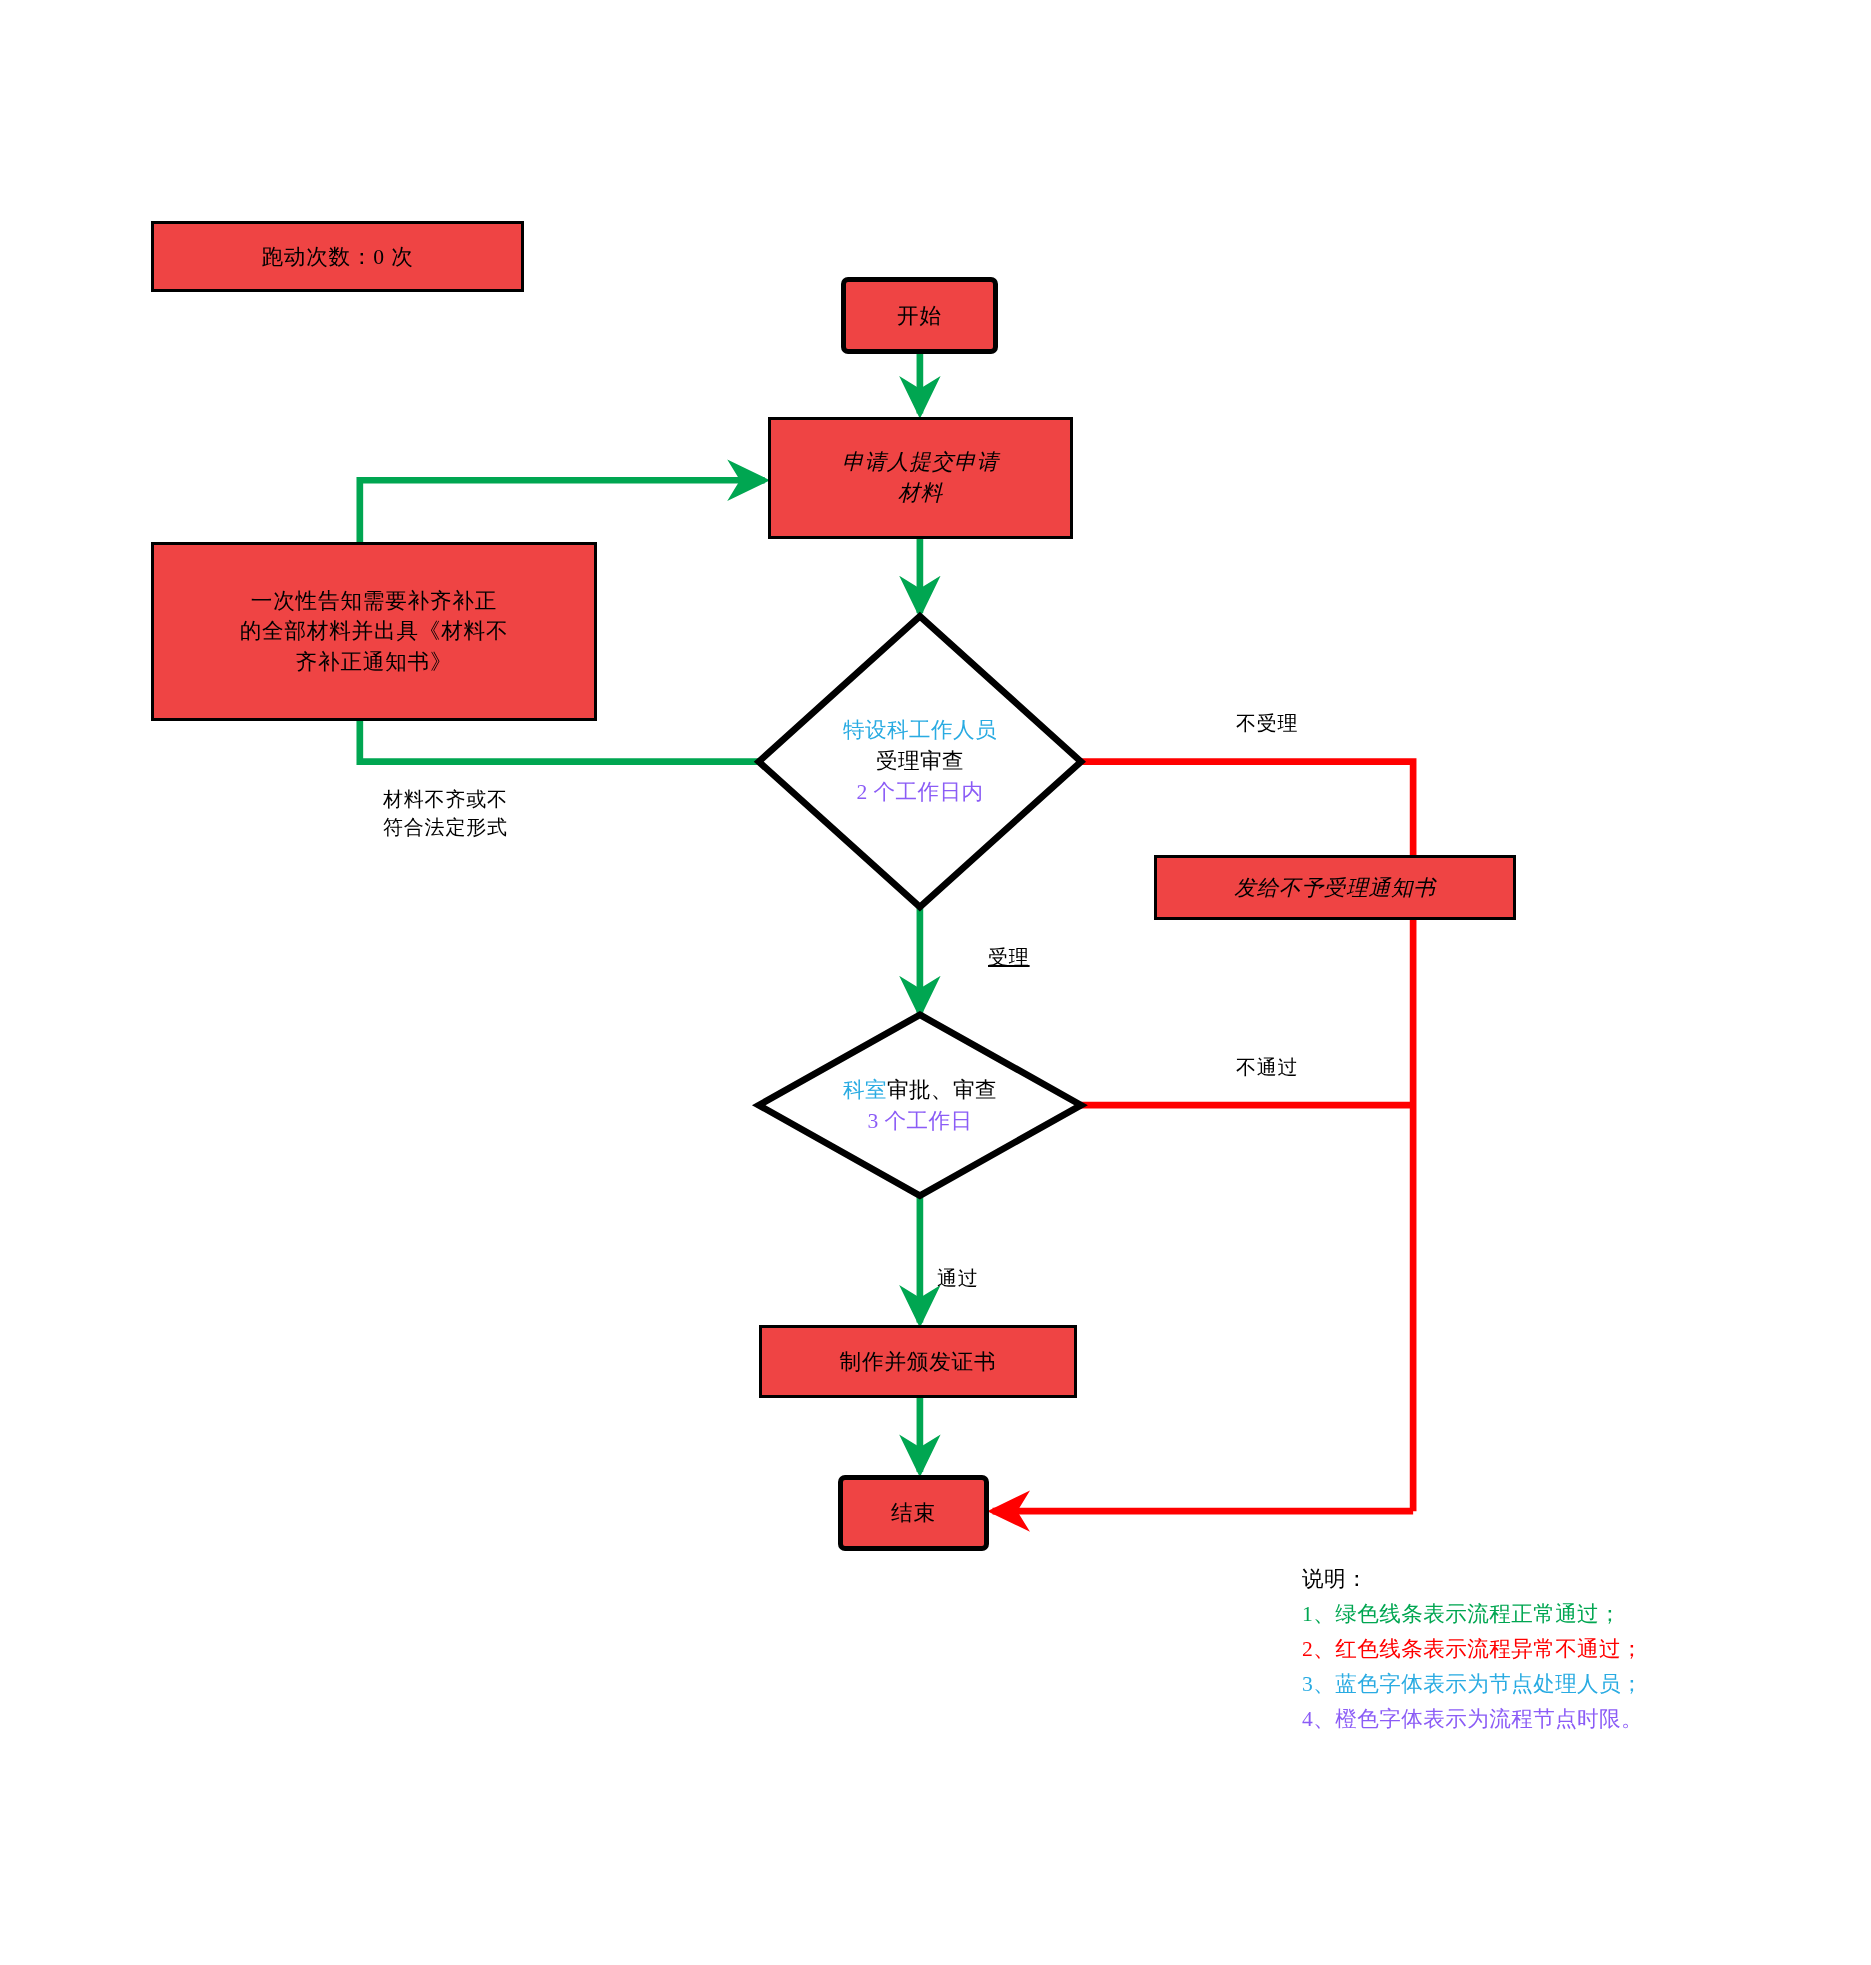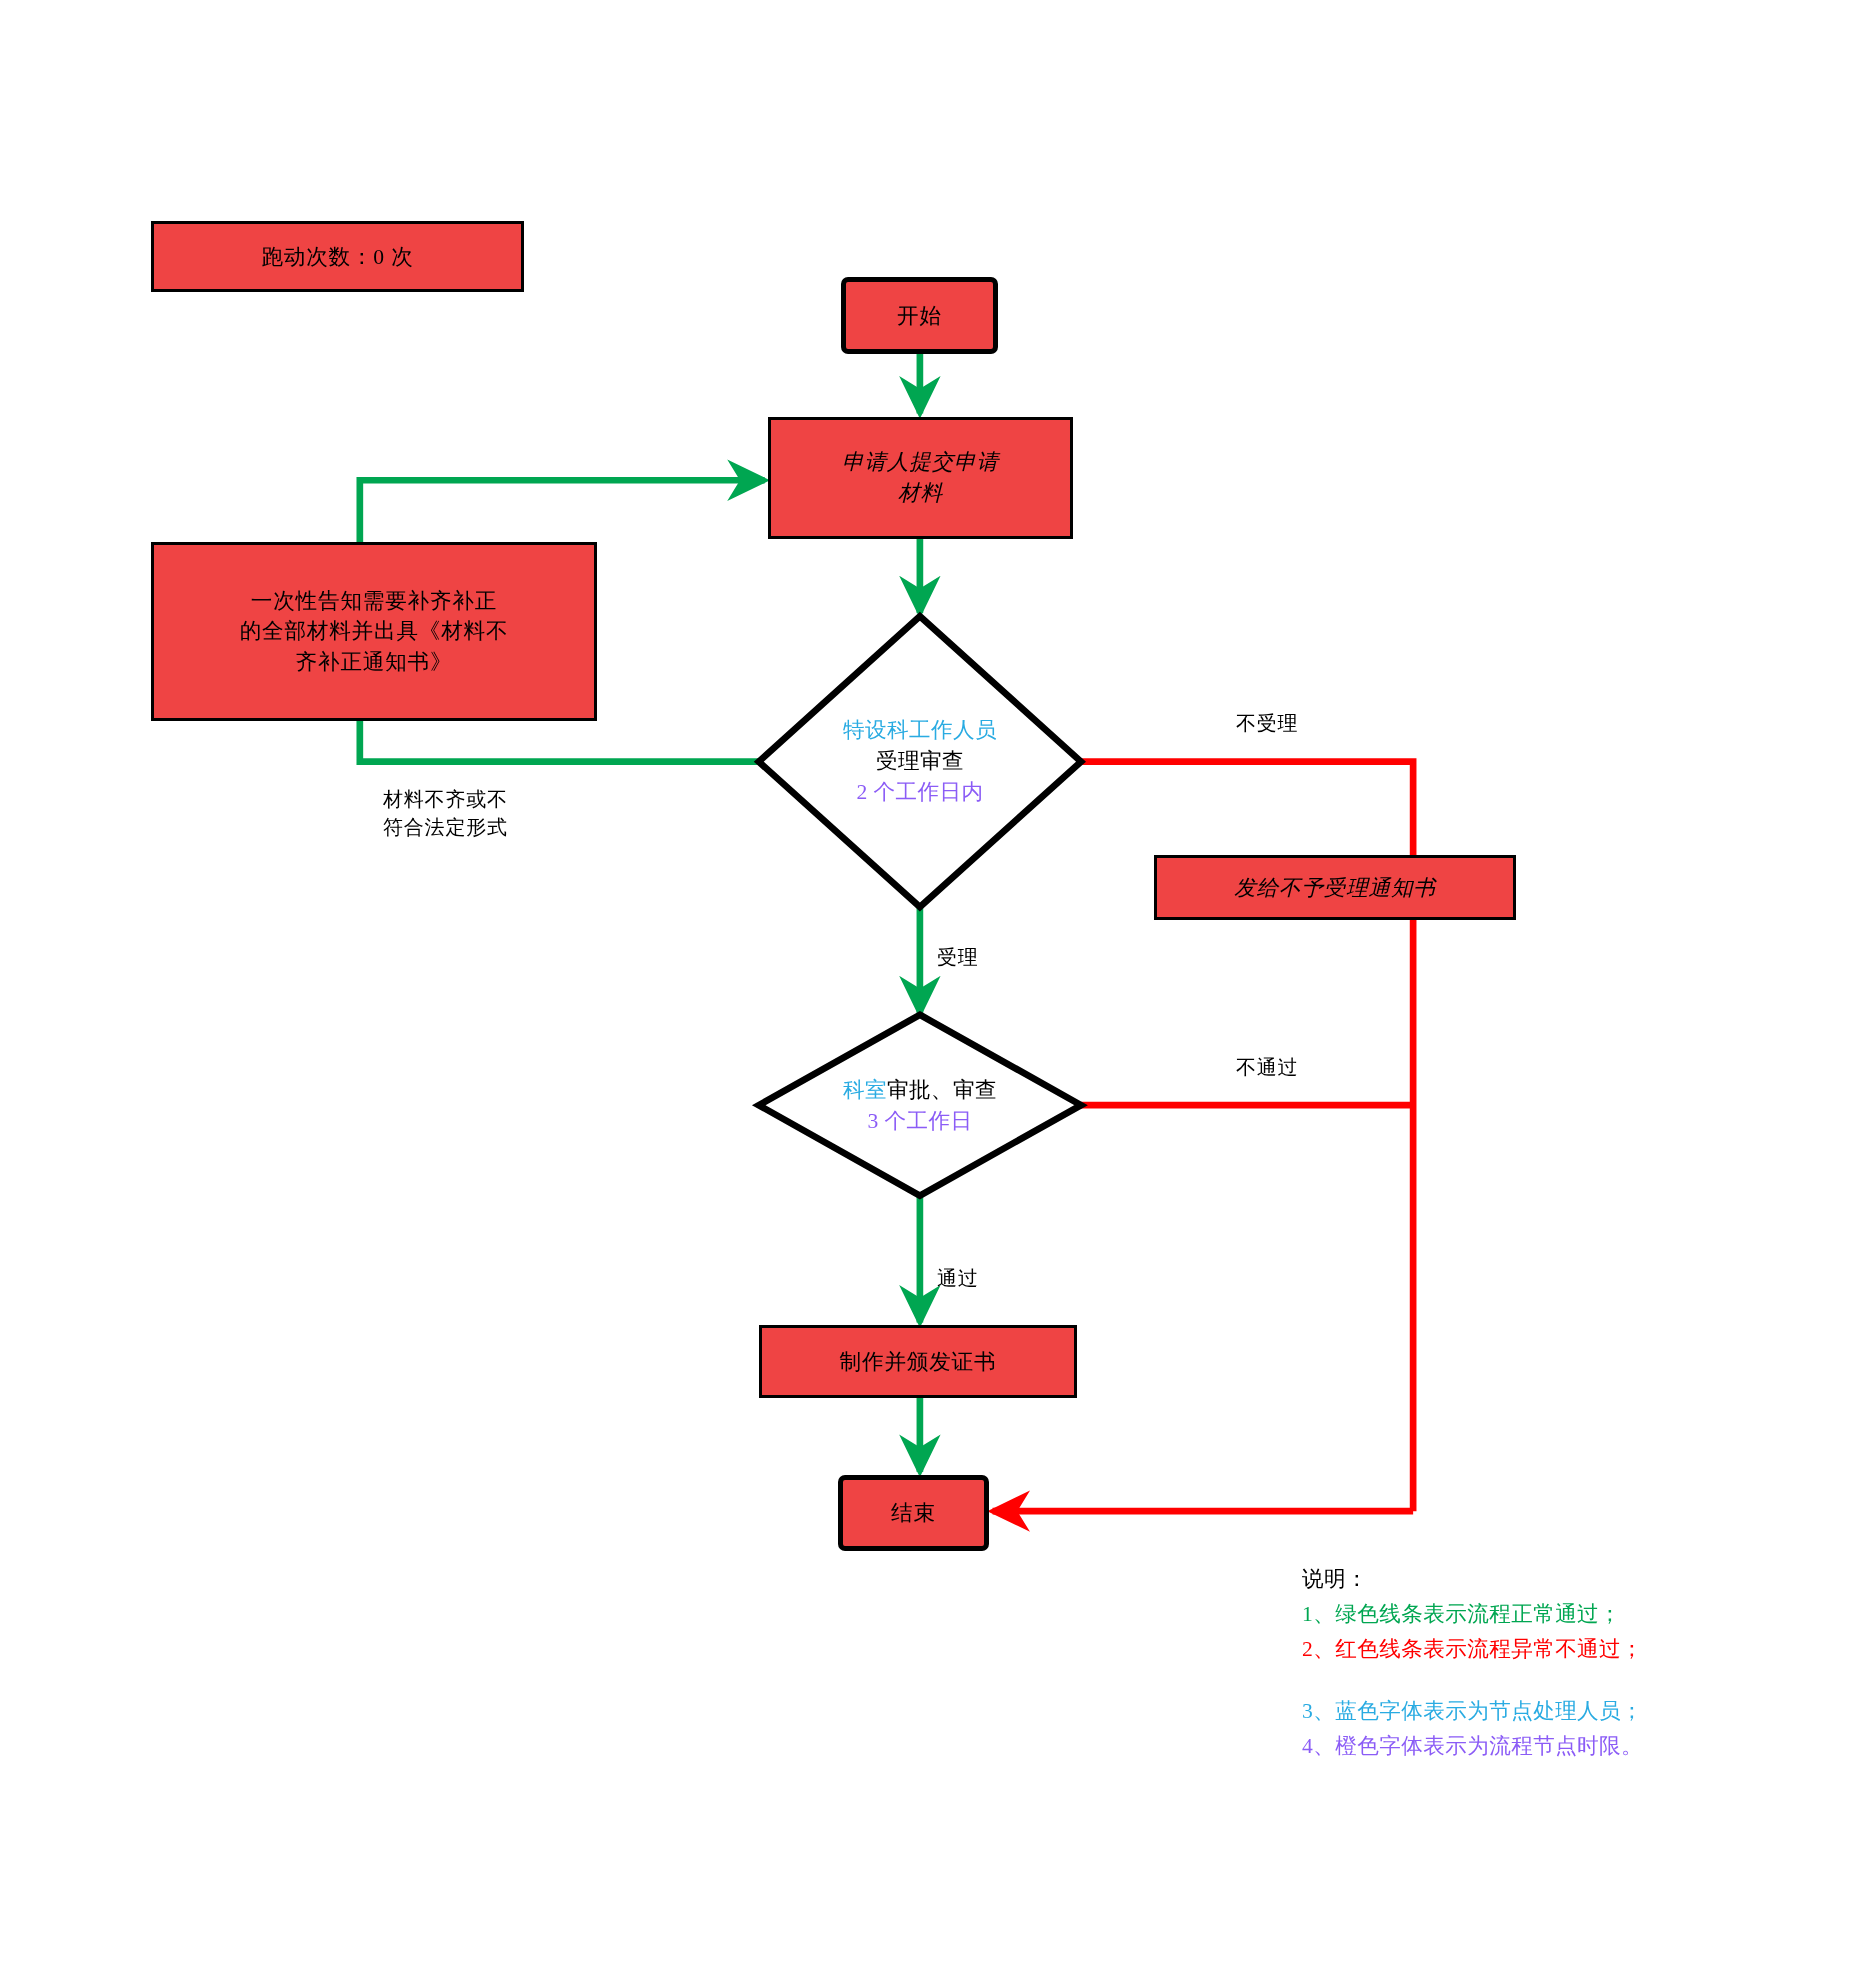--- a/index.html
+++ b/index.html
@@ -24,21 +24,21 @@
     position:absolute;left:0;right:0;top:50%;transform:translateY(-50%);
     text-align:center;line-height:1.45;font-size:21.6px;letter-spacing:0.4px;
   }
   .edgelabel{position:absolute;font-size:20px;line-height:1.4;white-space:pre-line;letter-spacing:0.8px;}
   .legend{position:absolute;font-size:21.6px;line-height:1.62;letter-spacing:0.4px;}
   .legend div{white-space:pre;}
   .cy{color:#29ABE2;}
   .og{color:#8b5cf6;}
   .gr{color:#00A651;}
   .rd{color:#FF0000;}
-  .bl{color:#29ABE2;margin-top:27px;}
+  .bl{color:#29ABE2;}
 </style>
 </head>
 <body>
 
 <div id="canvas">
 
   <svg class="layer" viewBox="0 0 4762 6735">
     <defs>
       <marker id="ahG" markerWidth="7" markerHeight="7" refX="5.6" refY="3.5" orient="auto" markerUnits="strokeWidth">
         <path d="M0,0.4 L6.4,3.5 L0,6.6 L1.9,3.5 Z" fill="#00A651"></path>
@@ -115,21 +115,21 @@
 
   <div class="node round" style="left:838px;top:1475px;width:151px;height:76px;">
     <div class="nodetext">结束</div>
   </div>
 
   <div class="edgelabel" style="left:1236px;top:709px;">不受理</div>
 
   <div class="edgelabel" style="left:383px;top:785px;text-align:center;">材料不齐或不
 符合法定形式</div>
 
-  <div class="edgelabel" style="left:937px;top:943px;">受理</div>
+  <div class="edgelabel" style="left:988px;top:943px;text-decoration:underline;">受理</div>
 
   <div class="edgelabel" style="left:1236px;top:1053px;">不通过</div>
 
   <div class="edgelabel" style="left:937px;top:1264px;">通过</div>
 
   <div class="legend" style="left:1302px;top:1562px;">
     <div>说明：</div>
     <div class="gr">1、绿色线条表示流程正常通过；</div>
     <div class="rd">2、红色线条表示流程异常不通过；</div>
     <div class="bl">3、蓝色字体表示为节点处理人员；</div>

